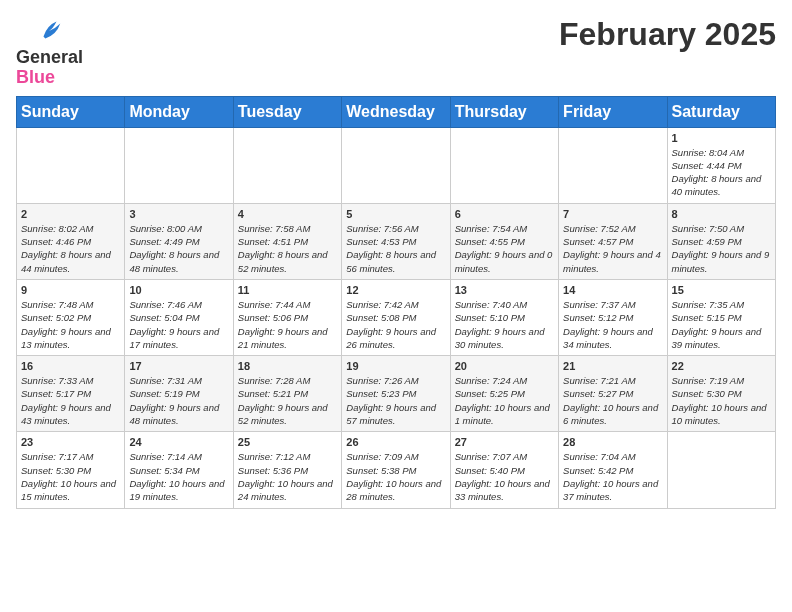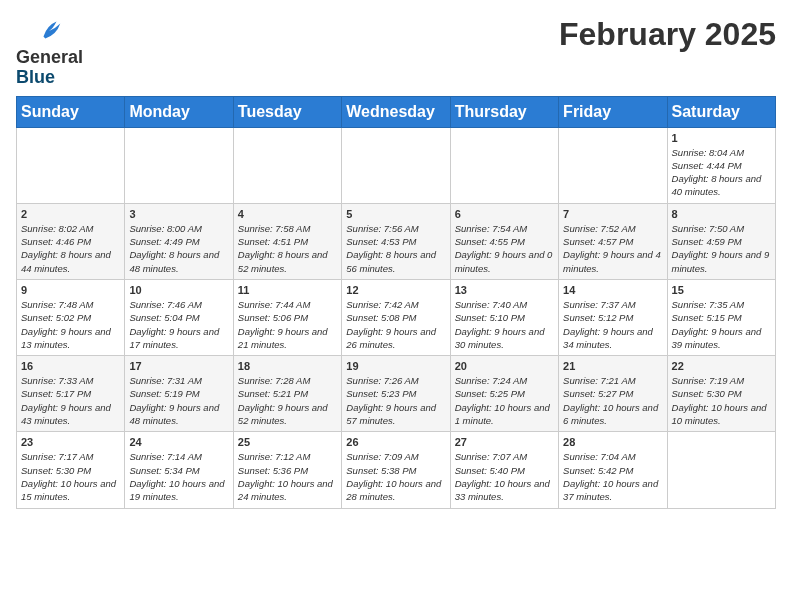--- a/index.html
+++ b/index.html
@@ -21,21 +21,21 @@
       align-items: center;
       gap: 4px;
       flex-direction: column;
     }
     .logo-text {
       font-size: 18px;
       font-weight: bold;
       line-height: 1.1;
     }
     .logo-text span.general { color: #333; }
-    .logo-text span.blue { color: #0c4a6e; }
+    .logo-text span.blue { color: #ec4899; }
     .logo-bird {
       width: 28px;
       height: 28px;
     }
     .title-block {
       text-align: right;
     }
     .month-title {
       font-size: 32px;
       font-weight: bold;

